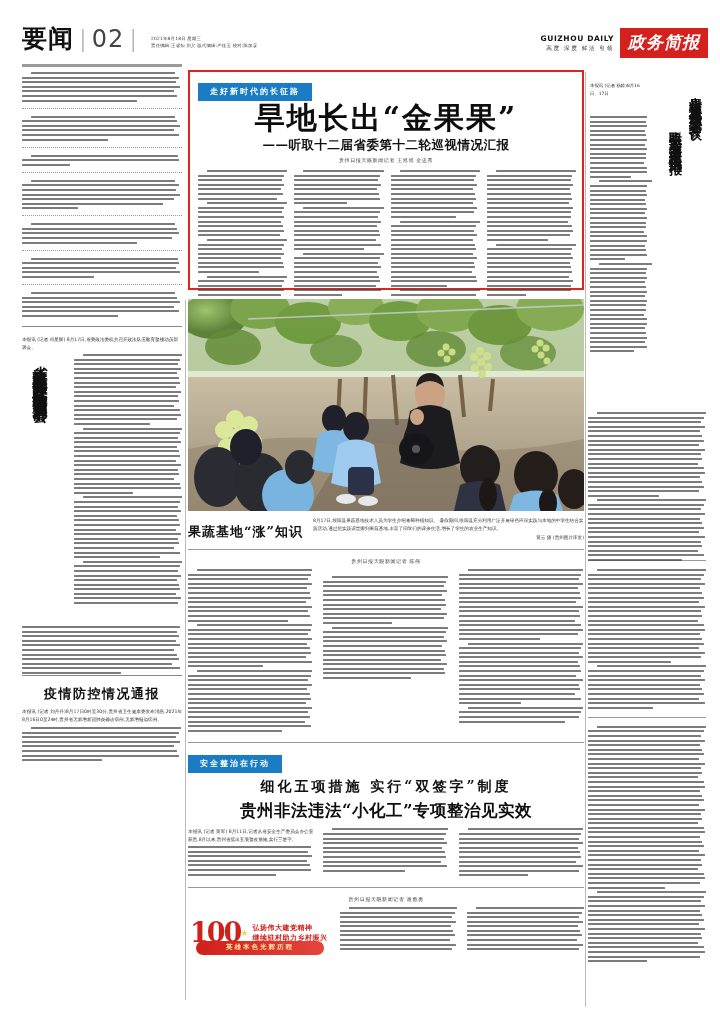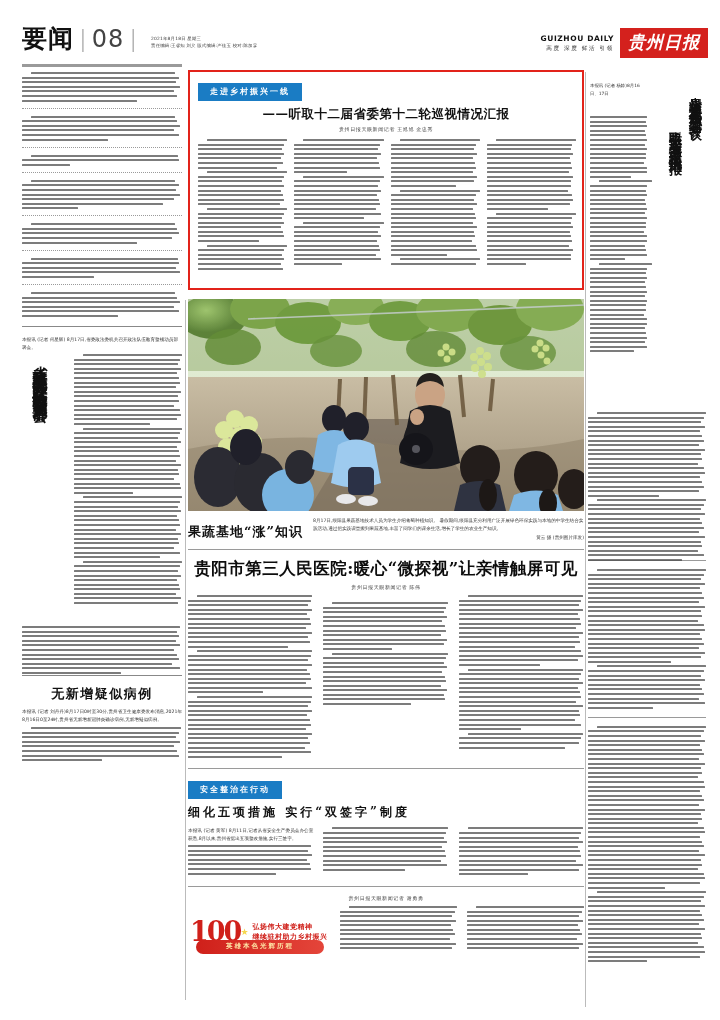--- a/index.html
+++ b/index.html
@@ -137,21 +137,21 @@
   .cap-body { font-size:4.6px; color:#333; line-height:1.7; }
   .cap-credit { text-align:right; font-size:4.6px; color:#333; margin-top:2px; }
 
   .hr-thin { border-top:1px solid #9a9a9a; margin:8px 0; }
 
   .h2-zh {
     text-align:center; font-size:16.5px; font-weight:700; color:#0d0d0d;
     font-family:"DejaVu Serif","Liberation Serif",serif; letter-spacing:.5px;
   }
   .h3-zh {
-    font-size:12px; font-weight:700; color:#111;
+    text-align:center; font-size:14px; font-weight:700; color:#111;
     font-family:"DejaVu Serif","Liberation Serif",serif; letter-spacing:3px;
   }
   .kicker-zh {
     text-align:center; font-size:8px; color:#222; letter-spacing:1px;
   }
   .h1-big {
     text-align:center; font-size:22px; font-weight:700; color:#0d0d0d;
     font-family:"DejaVu Serif","Liberation Serif",serif; letter-spacing:2px;
   }
 
@@ -192,33 +192,33 @@
 </style>
 </head>
 <body>
 
 <div class="page">
 
   <div class="masthead">
     <div class="mh-left">
       <span class="mh-title">要闻</span>
       <span class="mh-bars">|</span>
-      <span class="mh-page">08</span>
+      <span class="mh-page">02</span>
       <span class="mh-bars">|</span>
       <span class="mh-meta">
         <div>2021年8月18日  星期三</div>
         <div>责任编辑:王馨知  刘义   版式编辑:严佳玉   校对:陈加霖</div>
       </span>
     </div>
     <div class="mh-right">
       <div class="mh-en">
         <div class="l1">GUIZHOU DAILY</div>
         <div class="l2">高度 深度 鲜活 引领</div>
       </div>
-      <div class="mh-logo">贵州日报</div>
+      <div class="mh-logo">政务简报</div>
     </div>
   </div>
   <div class="mh-rule"></div>
 
   <div class="vrule" style="left:185px; top:300px; height:700px;"></div>
   <div class="vrule" style="left:585px; top:72px; height:935px;"></div>
 
   <div class="colL">
 
 
@@ -383,39 +383,40 @@
           <i style="width:94%"></i>
             <i style="width:99%"></i>
             <i style="width:62%"></i>
         </div>
       </div>
     </div>
 
     <div class="solidsep"></div>
 
     <div>
-      <div class="sec-title-zh" style="font-size:13px; letter-spacing:1.5px; margin:6px 0 5px;">无新增疑似病例</div>
+      <div class="sec-title-zh" style="font-size:13px; letter-spacing:1.5px; margin:6px 0 5px;">疫情防控情况通报</div>
       <div style="font-size:4.6px; color:#333; line-height:1.75; text-align:justify;">本报讯 (记者 刘丹丹)8月17日0时至30分,贵州省卫生健康委发布消息,2021年8月16日0至24时,贵州省无新增新冠肺炎确诊病例,无新增疑似病例。</div>
       <div class="lines" style="margin-top:3px;">
         <i class="ind" style="width:94%"></i>
           <i style="width:98%"></i>
           <i style="width:96%"></i>
           <i style="width:99%"></i>
         <i style="width:95%"></i>
           <i style="width:97%"></i>
           <i style="width:98%"></i>
           <i style="width:50%"></i>
       </div>
     </div>
   </div>
 
   <div class="colC">
 
     <div class="redbox">
-      <div class="tag-blue">走进乡村振兴一线</div>
+      <div class="tag-blue">走好新时代的长征路</div>
+      <div class="headline-main">旱地长出“金果果”</div>
       <div class="subhead-main">——听取十二届省委第十二轮巡视情况汇报</div>
       <div class="byline">贵州日报天眼新闻记者  王旭旭  金忠秀</div>
       <div class="cols4">
         <div>
             <div class="lines">
           <i class="ind" style="width:92%"></i>
               <i style="width:98%"></i>
               <i style="width:96%"></i>
               <i style="width:99%"></i>
           <i style="width:95%"></i>
@@ -668,21 +669,20 @@
       <div class="cap-title" style="flex:0 0 108px; padding-top:6px;">果蔬基地“涨”知识</div>
       <div style="flex:1;">
         <div class="cap-body">8月17日,绥阳县果蔬基地技术人员为学生介绍葡萄种植知识。 暑假期间,绥阳县充分利用广泛开展绿色环保实践与本地的中学生结合实践活动,通过把实践课堂搬到果蔬基地,丰富了同学们的课余生活,增长了学生的农业生产知识。</div>
         <div class="cap-credit">黄云  摄 (贵州图片库发)</div>
       </div>
     </div>
 
     <div class="hr-thin"></div>
 
     <div>
-      <div class="h2-zh">贵阳市第三人民医院:暖心“微探视”让亲情触屏可见</div>
       <div class="byline" style="margin-top:4px;">贵州日报天眼新闻记者   陈伟</div>
       <div class="cols3" style="margin-top:5px;">
         <div>
             <div class="lines">
           <i class="ind" style="width:92%"></i>
               <i style="width:98%"></i>
               <i style="width:96%"></i>
               <i style="width:99%"></i>
           <i style="width:95%"></i>
               <i style="width:97%"></i>
@@ -784,20 +784,21 @@
         </div>
           </div>
       </div>
     </div>
 
     <div class="hr-thin"></div>
 
     <div>
       <div class="tag-blue" style="margin-bottom:5px;">安全整治在行动</div>
       <div class="h3-zh">细化五项措施    实行“双签字”制度</div>
+      <div class="h2-zh" style="margin-top:4px;">贵州非法违法“小化工”专项整治见实效</div>
       <div class="cols3" style="margin-top:6px;">
         <div>
           <div style="font-size:4.6px; color:#333; line-height:1.7; text-align:justify;">本报讯 (记者 黄军) 8月11日,记者从省安全生产委员会办公室获悉,8月以来,贵州省据出五项整改措施,实行三签字。</div>
           <div class="lines" style="margin-top:2px;">
             <i style="width:98%"></i>
               <i style="width:96%"></i>
               <i style="width:99%"></i>
             <i style="width:95%"></i>
               <i style="width:97%"></i>
               <i style="width:98%"></i>

